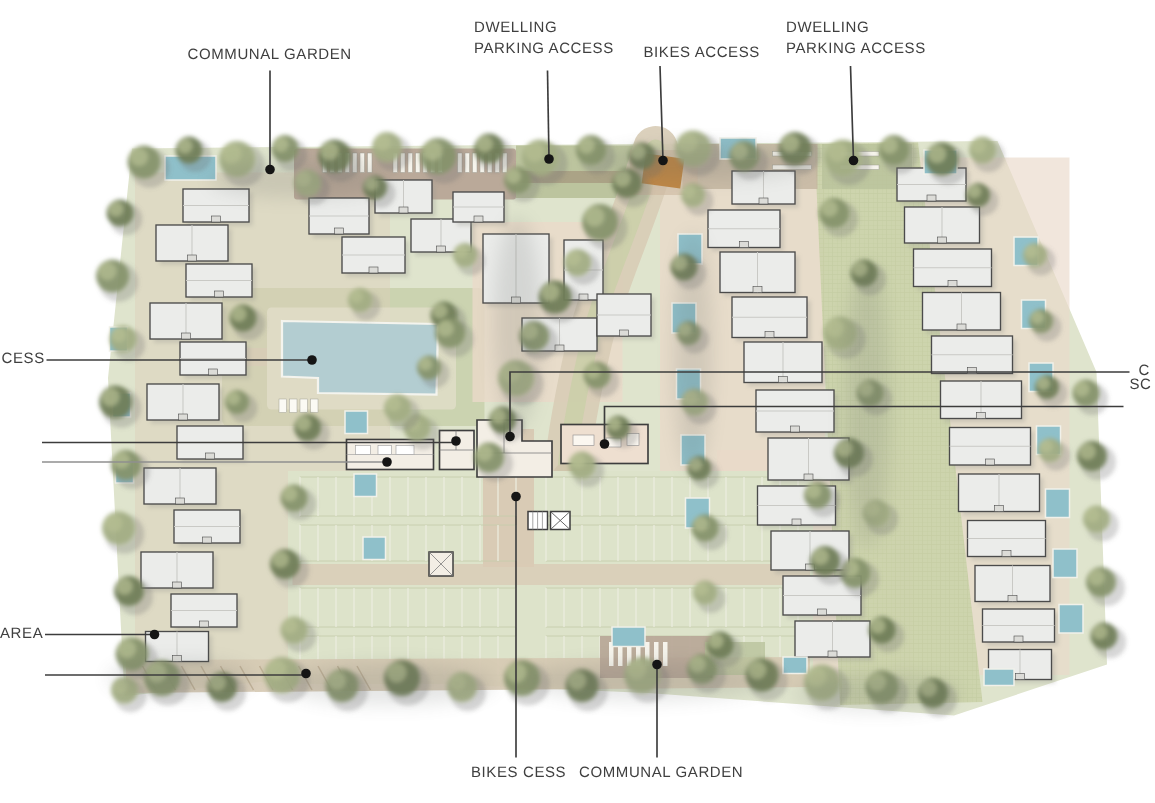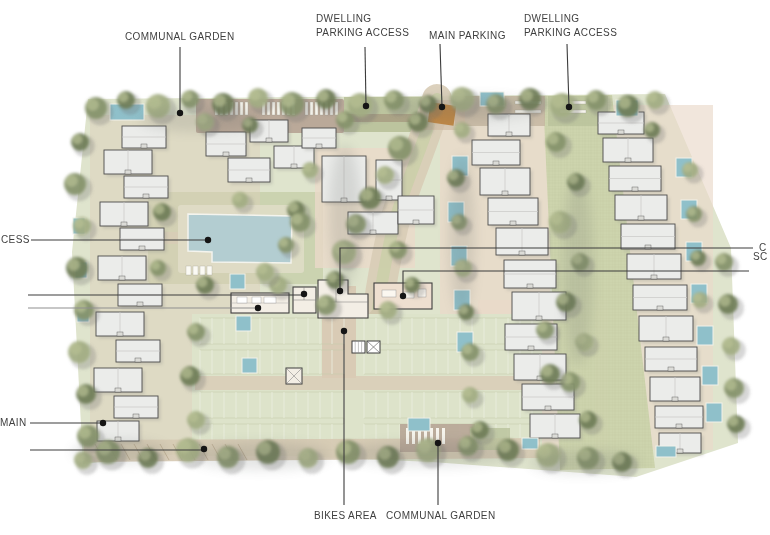--- a/index.html
+++ b/index.html
@@ -1125,31 +1125,31 @@
       </g>
   </svg>
 
   <div class="lbl" style="left:125px;top:30px">COMMUNAL GARDEN</div>
 
   <div class="lbl" style="left:316px;top:12px">
     <div>DWELLING</div>
     <div>PARKING ACCESS</div>
   </div>
 
-  <div class="lbl" style="left:429px;top:29px">MAIN PARKING</div>
+  <div class="lbl" style="left:429px;top:29px">BIKES ACCESS</div>
 
   <div class="lbl" style="left:524px;top:12px">
     <div>DWELLING</div>
     <div>PARKING ACCESS</div>
   </div>
 
   <div class="lbl" style="left:1px;top:233px">CESS</div>
 
-  <div class="lbl" style="left:0px;top:416px">MAIN</div>
+  <div class="lbl" style="left:0px;top:416px">AREA</div>
 
   <div class="lbl" style="left:759px;top:241px">C</div>
 
   <div class="lbl" style="left:753px;top:250px">SC</div>
 
-  <div class="lbl" style="left:314px;top:509px">BIKES AREA</div>
+  <div class="lbl" style="left:314px;top:509px">BIKES CESS</div>
 
   <div class="lbl" style="left:386px;top:509px">COMMUNAL GARDEN</div>
 </div>
 
 </body></html>

